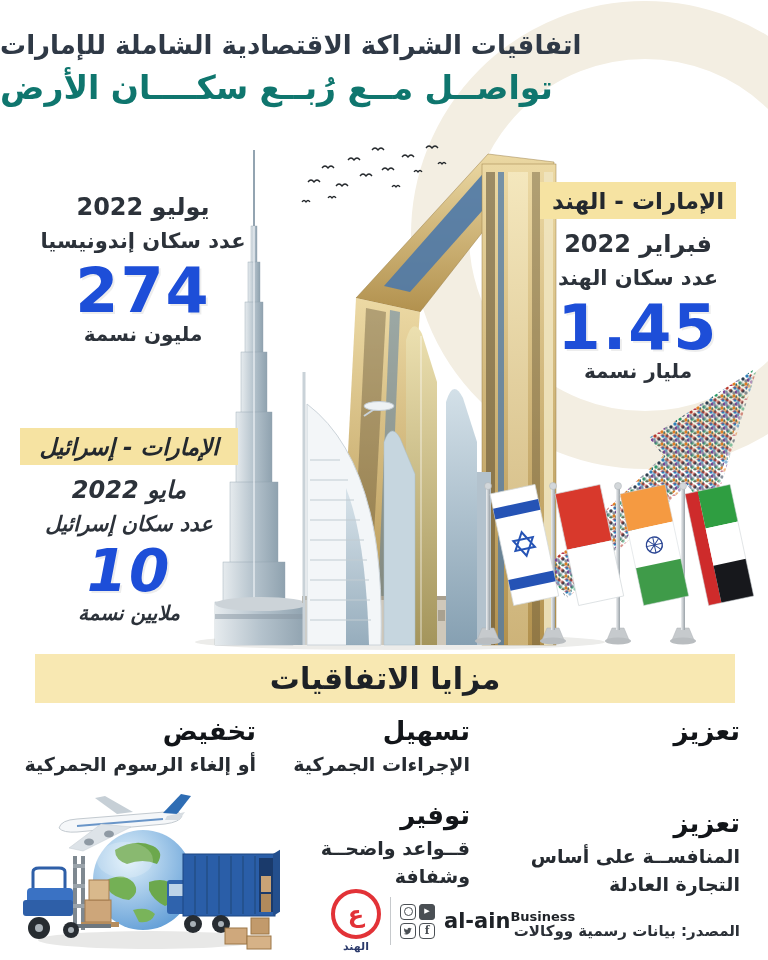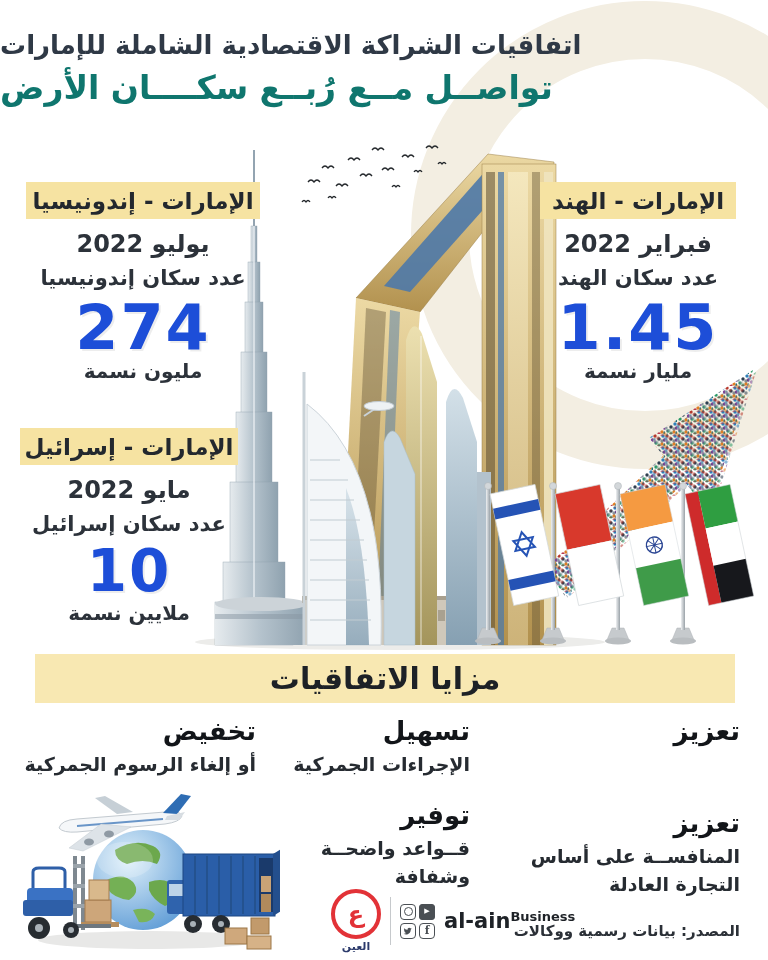--- a/index.html
+++ b/index.html
@@ -239,28 +239,27 @@
   <g transform="translate(230,26) rotate(-12)">
     <rect x="0" y="0" width="13" height="114" fill="#ce2b2b"></rect>
     <rect x="13" y="0" width="33" height="38" fill="#2f9e41"></rect>
     <rect x="13" y="38" width="33" height="38" fill="#ffffff"></rect>
     <rect x="13" y="76" width="33" height="38" fill="#17181c"></rect>
     <rect x="0" y="0" width="46" height="114" fill="none" stroke="#c9ced2" stroke-width=".5"></rect>
   </g>
 </svg>
 
 <div class="panel" style="left:26px;top:182px;width:234px;">
-  <div class="panel-head">الإمارات - إندونيسيا</div>
   <div class="panel-date">يوليو 2022</div>
   <div class="panel-label">عدد سكان إندونيسيا</div>
   <div class="panel-value">274</div>
   <div class="panel-unit">مليون نسمة</div>
 </div>
 
-<div class="panel" style="left:20px;top:428px;width:218px;">
+<div class="panel" style="left:20px;top:428px;width:218px;font-style:italic;">
   <div class="panel-head">الإمارات - إسرائيل</div>
   <div class="panel-date">مايو 2022</div>
   <div class="panel-label">عدد سكان إسرائيل</div>
   <div class="panel-value" style="font-size:58px;">10</div>
   <div class="panel-unit">ملايين نسمة</div>
 </div>
 
 <div class="panel" style="left:540px;top:182px;width:196px;">
   <div class="panel-head">الإمارات - الهند</div>
   <div class="panel-date">فبراير 2022</div>
@@ -352,21 +351,21 @@
     <rect x="236" y="130" width="18" height="16" fill="#c29a6b" stroke="#9c7646"></rect>
     <rect x="232" y="148" width="24" height="13" fill="#d6b287" stroke="#9c7646"></rect>
   </g>
 </svg>
 
 <div class="brand">
   <div class="logo-col">
     <div class="logo-circle">
       <span>ع</span>
     </div>
-    <div class="logo-ar">العين</div>
+    <div class="logo-ar">الهند</div>
   </div>
   <div class="brand-divider"></div>
   <div class="social-grid">
     <div class="soc">
         <div class="dot"></div>
       </div>
     <div class="soc filled">
         <span class="tri">▶</span>
       </div>
     <div class="soc">

